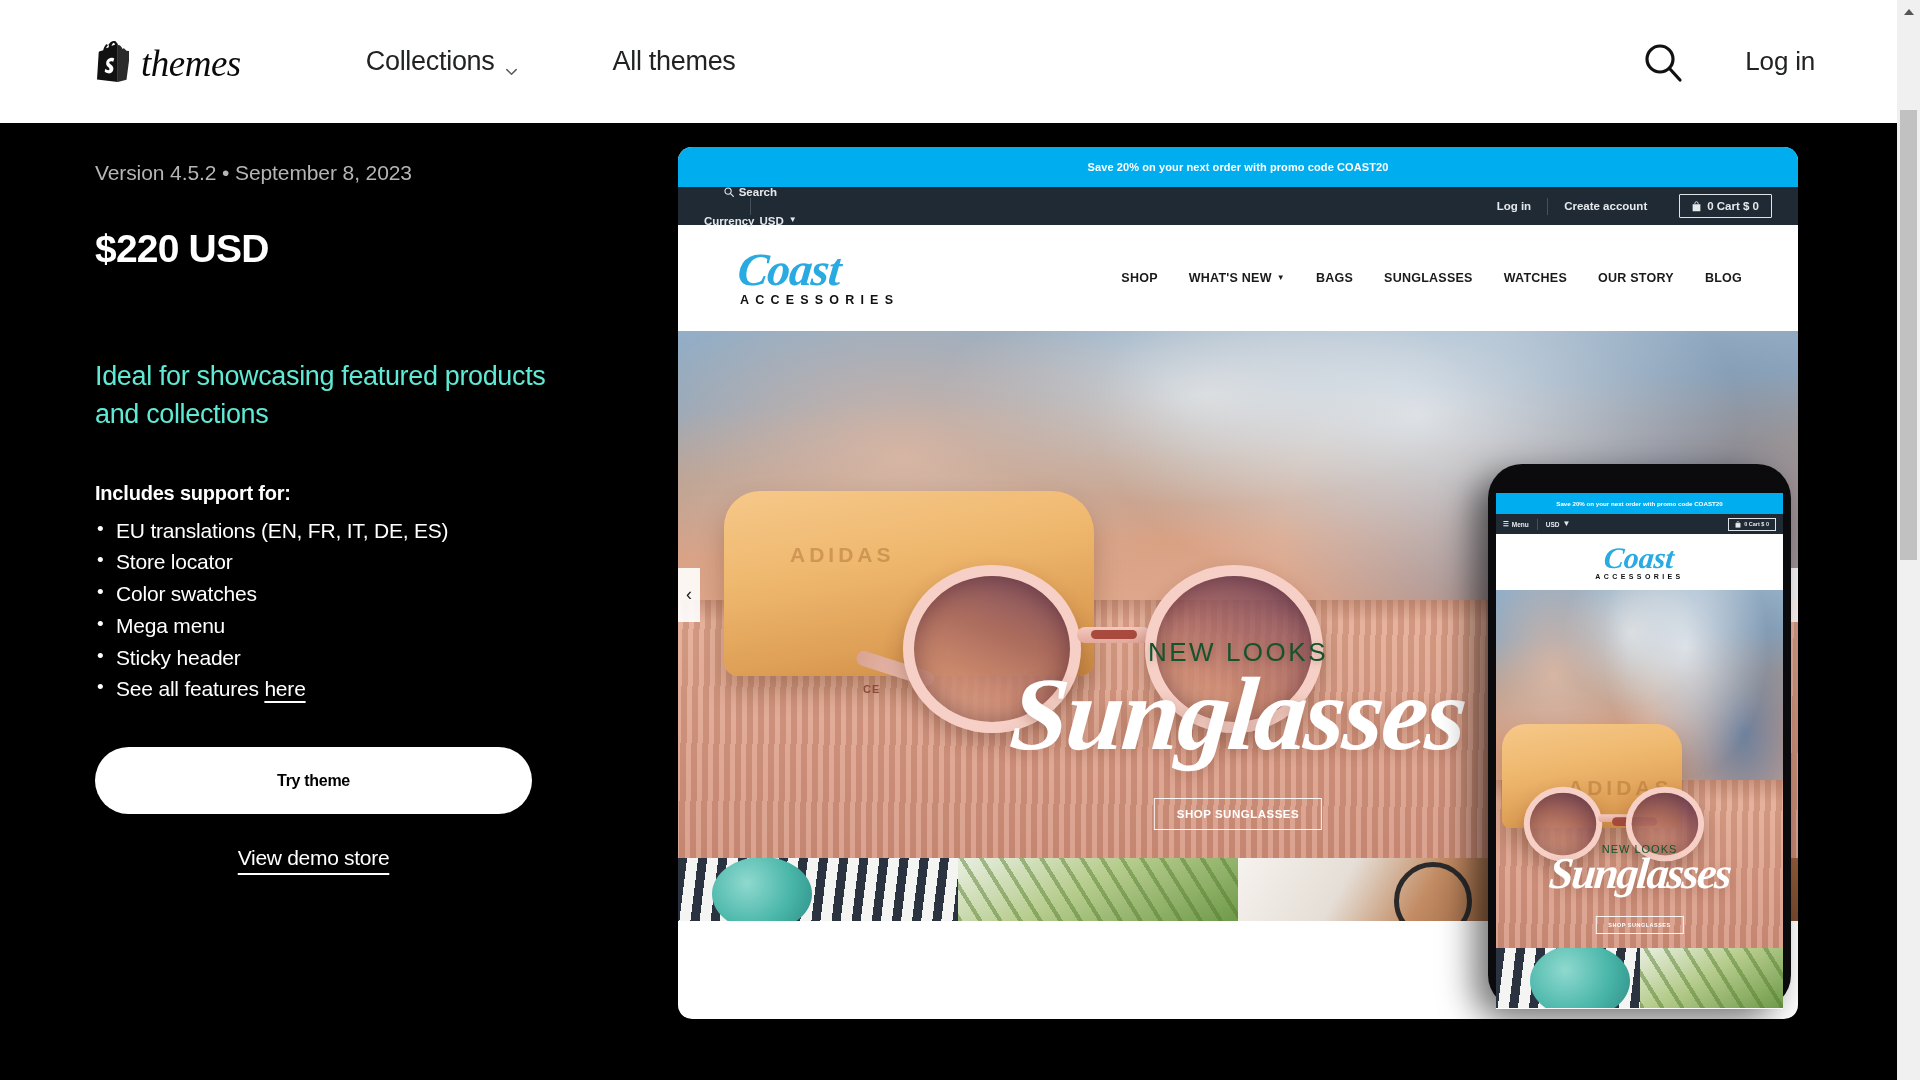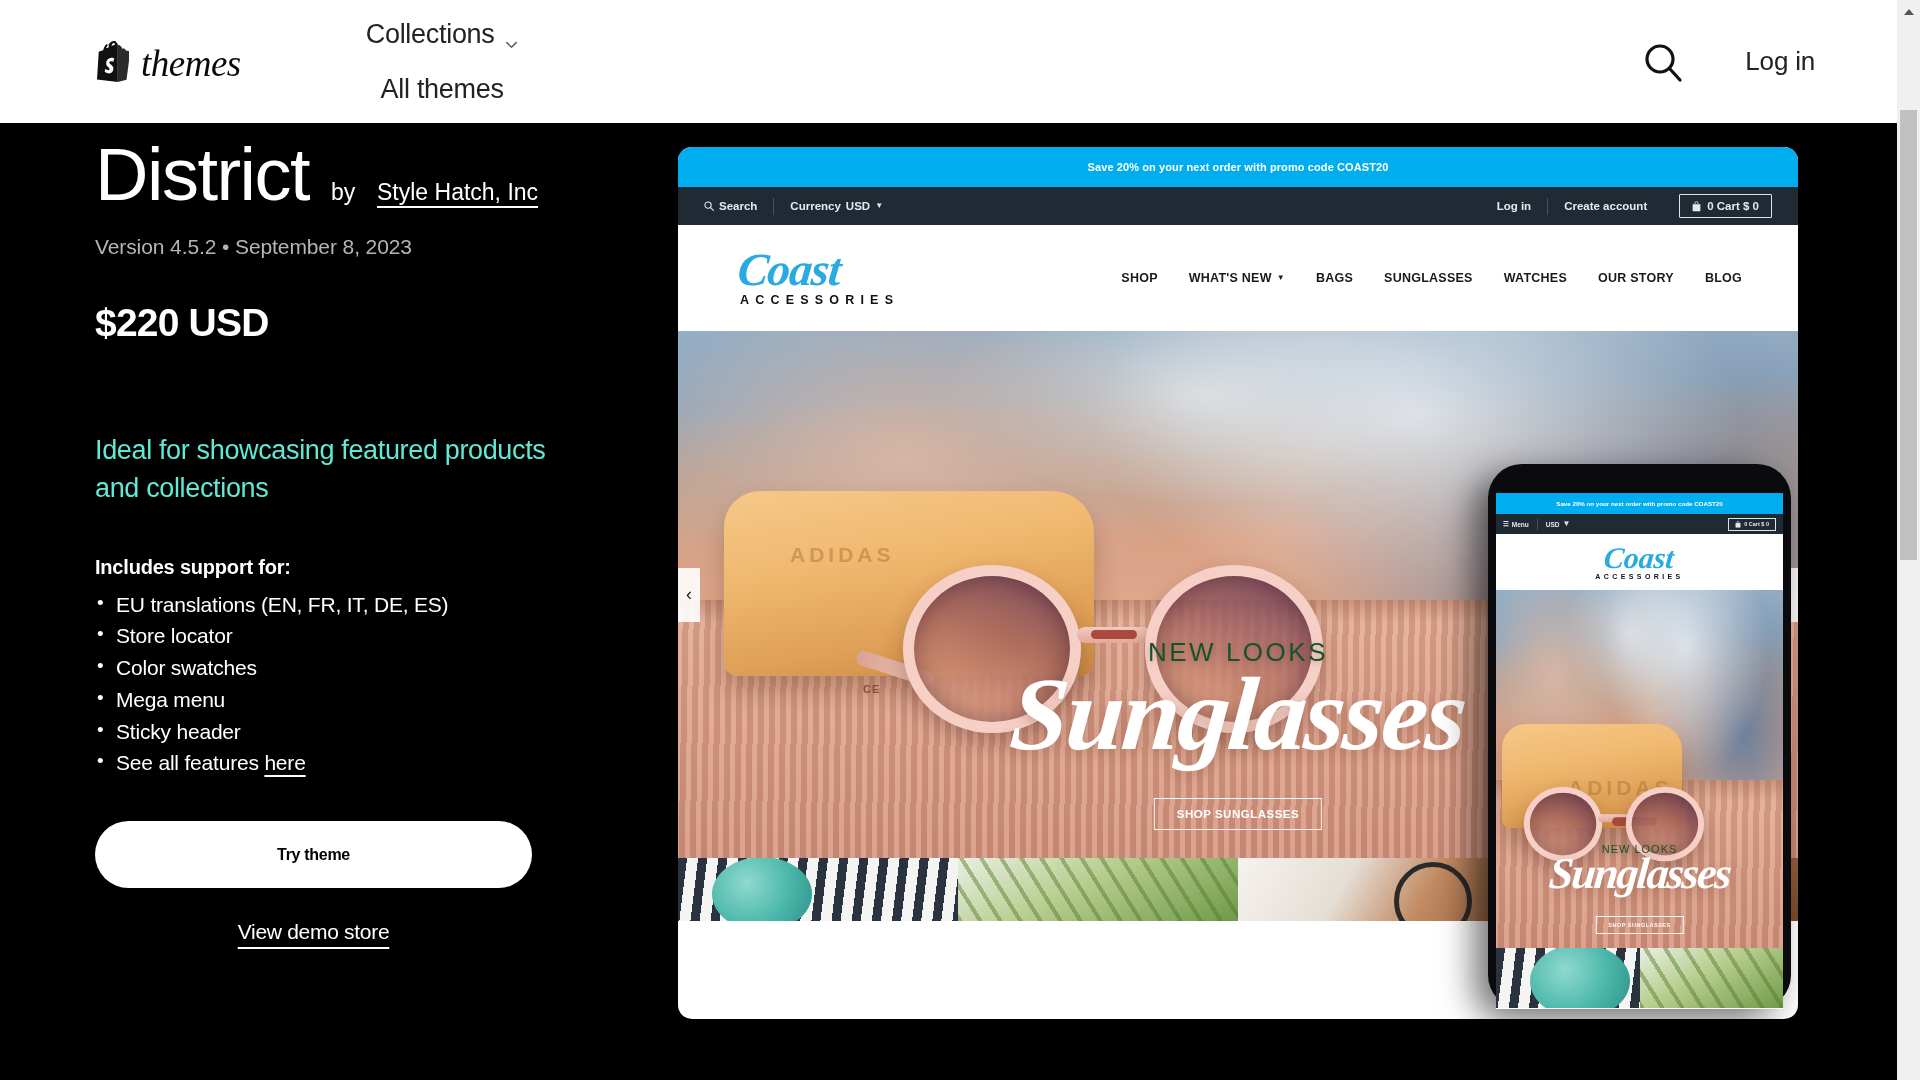--- a/index.html
+++ b/index.html
@@ -18,21 +18,21 @@
     position:absolute; left:0; top:0; width:1903px; height:123px;
     background:#ffffff; display:flex; align-items:center;
   }
   .logo-wrap{ display:flex; align-items:center; margin-left:95px; gap:12px; }
   .shopify-bag{ width:34px; height:41px; display:block; }
   .themes-word{
     font-family:"Liberation Serif", serif;
     font-style:italic; font-size:37px; color:#0a0a0a; letter-spacing:-0.5px;
     line-height:1; position:relative; top:2px;
   }
-  .main-nav{ display:flex; align-items:center; margin-left:125px; gap:12px;flex-direction:column; }
+  .main-nav{ display:flex; align-items:center; margin-left:125px; gap:4px; }
   .nav-link{
     font-size:27px; color:#202223; letter-spacing:-0.3px;
     padding:0 0; cursor:pointer; white-space:nowrap;
     display:flex; align-items:center; gap:9px;
   }
   .nav-gap{ width:86px; }
   .chev{ display:inline-block; width:15px; height:15px; position:relative; top:1px; }
   .header-right{
     margin-left:auto; display:flex; align-items:center; gap:60px; margin-right:88px;
   }
@@ -99,21 +99,21 @@
   .promo-bar{
     height:40px; background:#00AEEF; color:#fff; display:flex;
     align-items:center; justify-content:center;
     font-size:11px; font-weight:700; letter-spacing:0.1px;
     font-family:"Liberation Sans", sans-serif;
   }
   .util-bar{
     height:38px; background:#202A35; display:flex; align-items:center;
     padding:0 26px; color:#e6e9ec; font-size:11.5px; font-weight:700;
   }
-  .util-left{ display:flex; align-items:center; gap:0; }
+  .util-left{ display:flex; align-items:center; gap:0;flex-direction:column; }
   .util-item{ display:flex; align-items:center; gap:5px; padding-right:16px; }
   .util-divider{ width:1px; height:17px; background:#46505c; margin-right:16px; }
   .util-right{ margin-left:auto; display:flex; align-items:center; gap:0; }
   .cart-box{
     border:1.5px solid #dfe3e8; padding:5px 12px; display:flex; align-items:center; gap:6px;
     margin-left:16px; border-radius:1px;
   }
   .caret{ font-size:8px; position:relative; top:-1px; }
 
   .shop-header{
@@ -336,25 +336,20 @@
         <svg viewBox="0 0 44 44" width="44" height="44">
             <circle cx="19" cy="19" r="13" stroke="#111" stroke-width="3.2" fill="none"></circle>
             <path d="M29 29l10 11" stroke="#111" stroke-width="3.2" stroke-linecap="round"></path>
           </svg>
       </div>
       <div class="login-link">Log in</div>
     </div>
   </div>
 
   <div class="left-col">
-    <div class="title-row">
-      <h1 class="theme-title">District</h1>
-      <span class="by-text">by</span>
-      <span class="author-link">Style Hatch, Inc</span>
-    </div>
     <div class="version-line">Version 4.5.2 • September 8, 2023</div>
     <div class="price">$220 USD</div>
     <div class="tagline">Ideal for showcasing featured products and collections</div>
     <div class="includes-head">Includes support for:</div>
     <ul class="feature-list">
       <li>EU translations (EN, FR, IT, DE, ES)</li>
       <li>Store locator</li>
       <li>Color swatches</li>
       <li>Mega menu</li>
       <li>Sticky header</li>

